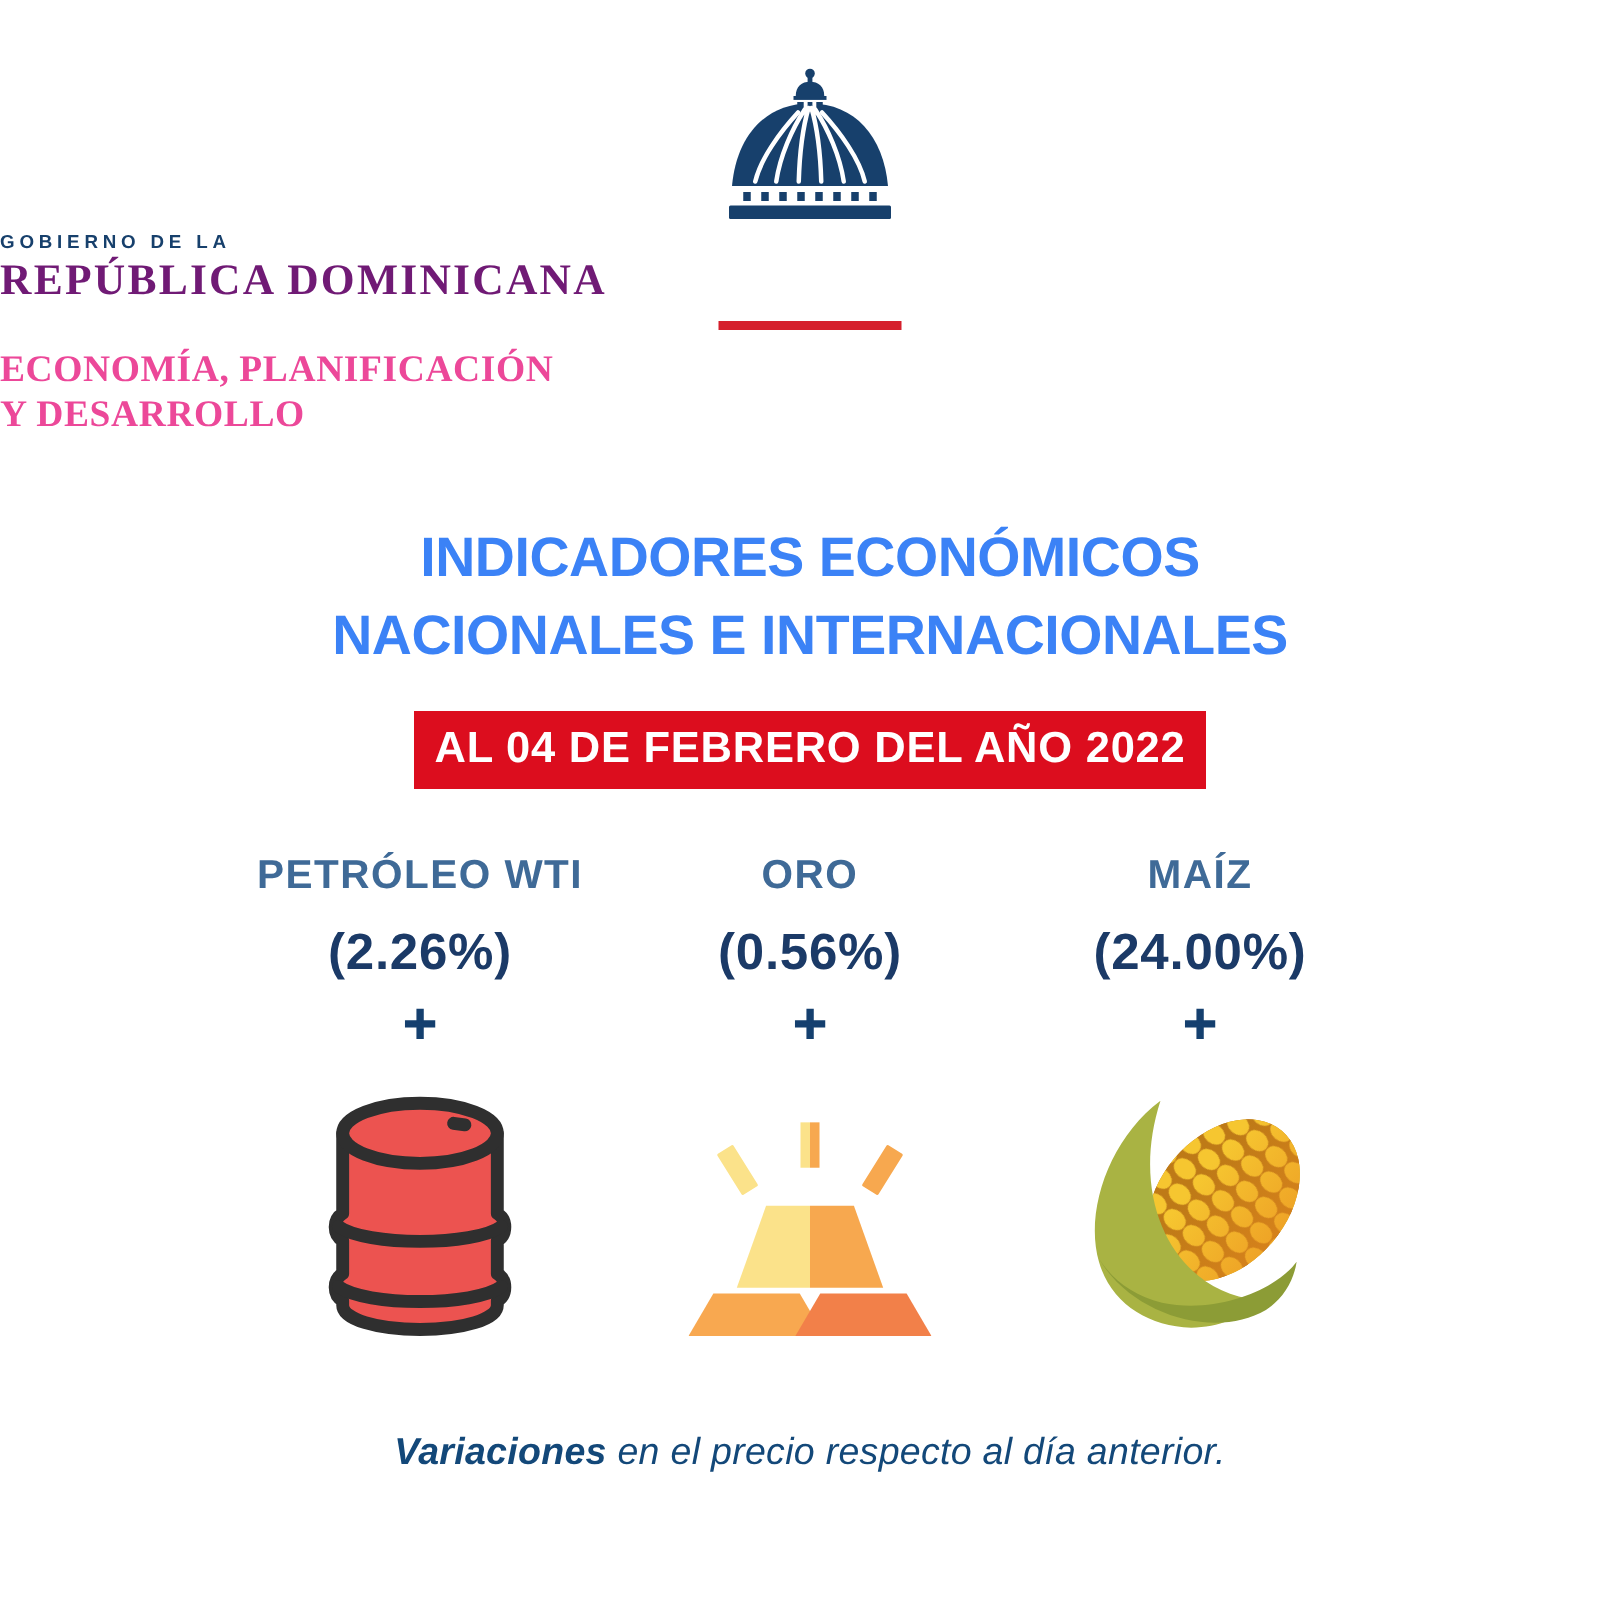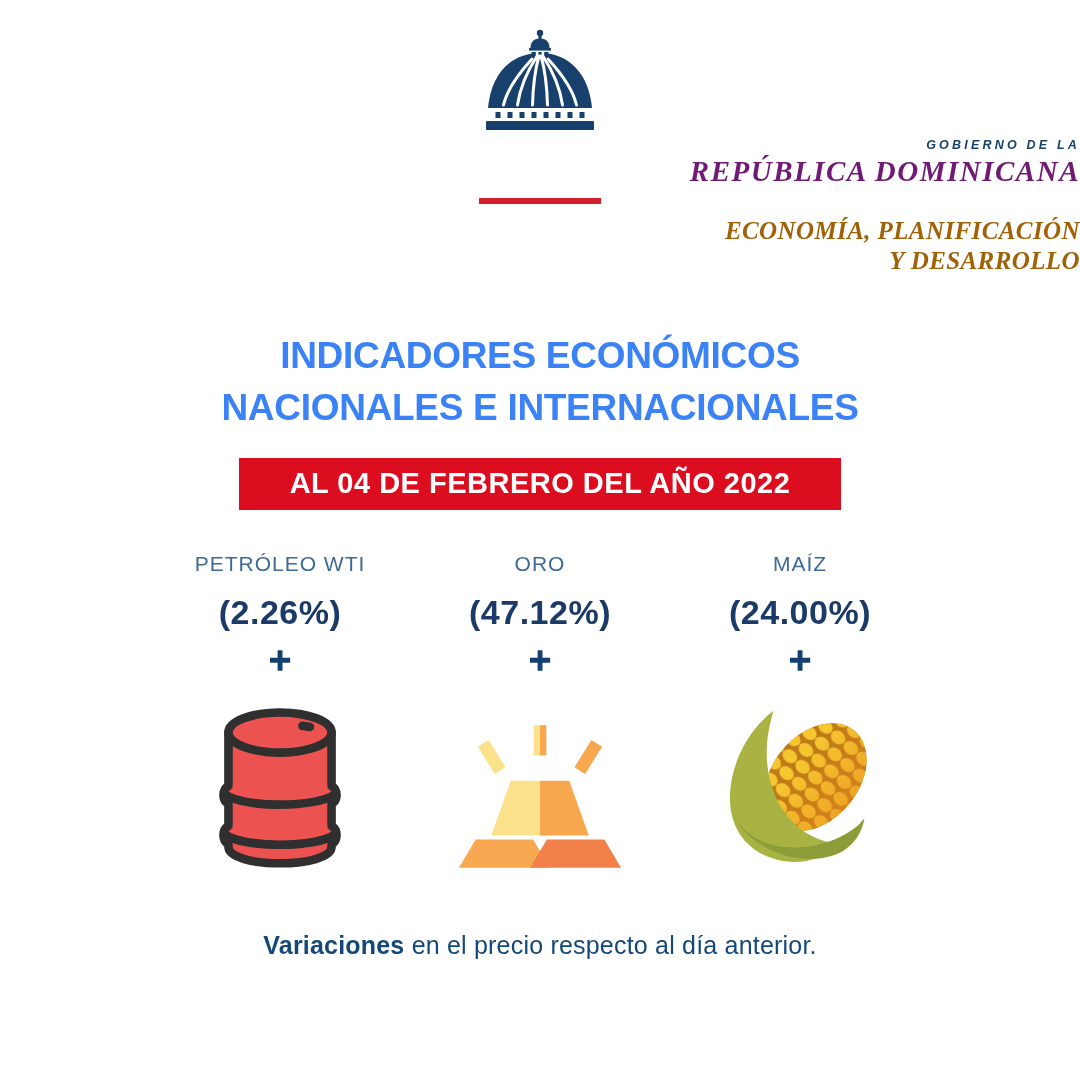--- a/index.html
+++ b/index.html
@@ -4,83 +4,83 @@
 <style>
   html,body{margin:0;padding:0;background:#fff;}
   .page{
     position:relative;
     width:1080px;height:1080px;
     background:#ffffff;
     font-family:"Liberation Sans", sans-serif;
     overflow:hidden;
   }
   
-  .logo-block{padding-top:28px;text-align:right;font-style:italic;}
+  .logo-block{padding-top:44px;text-align:left;}
   .dome{display:block;margin:0 auto 6px auto;}
   .gov-label{
     font-size:12.5px;font-weight:bold;letter-spacing:3.2px;
     color:#17406C;
   }
   .gov-name{
     font-family:"Liberation Serif", serif;
     font-size:29px;font-weight:bold;letter-spacing:1.5px;
     color:#701a75;margin-top:3px;
   }
   .red-divider{
     width:122px;height:6px;background:#D51F2C;
     margin:10px auto 12px auto;
   }
   .ministry{
     font-family:"Liberation Serif", serif;
-    font-size:25px;font-weight:bold;color:#a16207;
+    font-size:25px;font-weight:bold;color:#ec4899;
     line-height:1.2;letter-spacing:0.4px;
   }
   
   .main-title{
     margin-top:54px;text-align:center;
     font-size:37px;font-weight:bold;letter-spacing:-0.3px;
     color:#3b82f6;line-height:1.4;
   }
   
   .date-banner{
-    width:602px;height:52px;margin:24px auto 0 auto;
+    width:528px;height:52px;margin:24px auto 0 auto;
     background:#DC0D1E;
     display:flex;align-items:center;justify-content:center;
   }
   .date-banner span{
     color:#ffffff;font-weight:bold;font-size:29px;letter-spacing:0.5px;
   }
   
   .indicators{
     width:780px;margin:42px auto 0 auto;
     display:flex;justify-content:space-between;
   }
   .indicator{flex:1;text-align:center;}
   .ind-label{
-    font-size:21px;font-weight:normal;letter-spacing:1px;
+    font-size:27px;font-weight:bold;letter-spacing:1px;
     color:#3F6A97;
   }
   .ind-value{
     font-size:34px;font-weight:bold;color:#1B3A67;
     margin-top:17px;letter-spacing:0.5px;
   }
   .ind-plus{
     font-size:30px;font-weight:bold;color:#15406F;
     margin-top:10px;
     -webkit-text-stroke:1.4px #15406F;
     font-family:"DejaVu Sans", sans-serif;
   }
   .ind-icon{
     margin-top:14px;height:178px;
     display:flex;align-items:flex-end;justify-content:center;
   }
   
   .footnote{
     margin-top:62px;text-align:center;
-    font-size:25px;color:#134879;letter-spacing:0.2px;
+    font-size:25px;color:#134879;letter-spacing:0.2px;font-style:italic;
   }
   .footnote .b{font-weight:bold;}
 </style>
 </head>
 <body>
 
 <div class="page">
 
   <div class="logo-block">
     <svg class="dome" width="124" height="104" viewBox="0 0 120 104" aria-hidden="true">
@@ -149,21 +149,21 @@
             <path fill="none" d="M9 137 C28 151 104 151 123 137"></path>
             <ellipse fill="#EC5350" cx="66" cy="30" rx="54" ry="21"></ellipse>
           </g>
           <rect x="85" y="19" width="17" height="9" rx="4.5" fill="#2F2F2F" transform="rotate(8 93 23)"></rect>
         </svg>
       </div>
     </div>
 
     <div class="indicator">
       <div class="ind-label">ORO</div>
-      <div class="ind-value">(47.12%)</div>
+      <div class="ind-value">(0.56%)</div>
       <div class="ind-plus">+</div>
       <div class="ind-icon">
         <svg width="162" height="147" viewBox="0 0 166 150" aria-hidden="true">
           <defs>
             <linearGradient id="gsplit" x1="0" y1="0" x2="1" y2="0">
               <stop offset="0.5" stop-color="#FBE28A"></stop>
               <stop offset="0.5" stop-color="#F7A84F"></stop>
             </linearGradient>
           </defs>
           <rect x="76.5" y="3" width="13" height="31" fill="url(#gsplit)"></rect>

